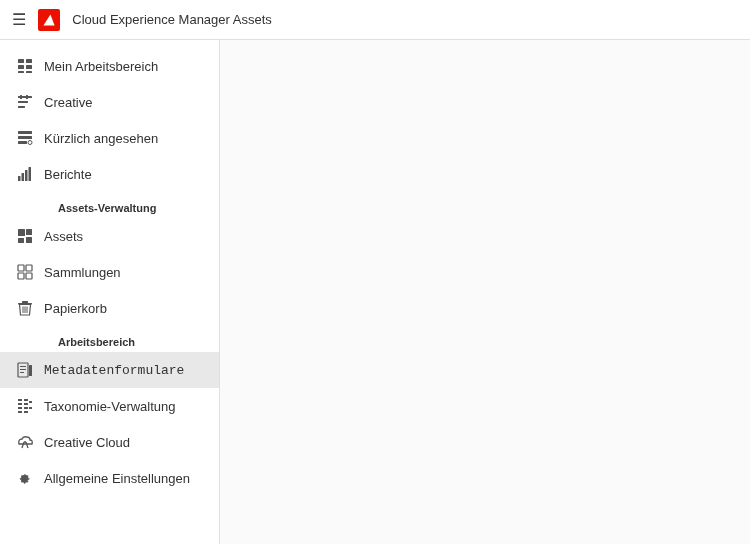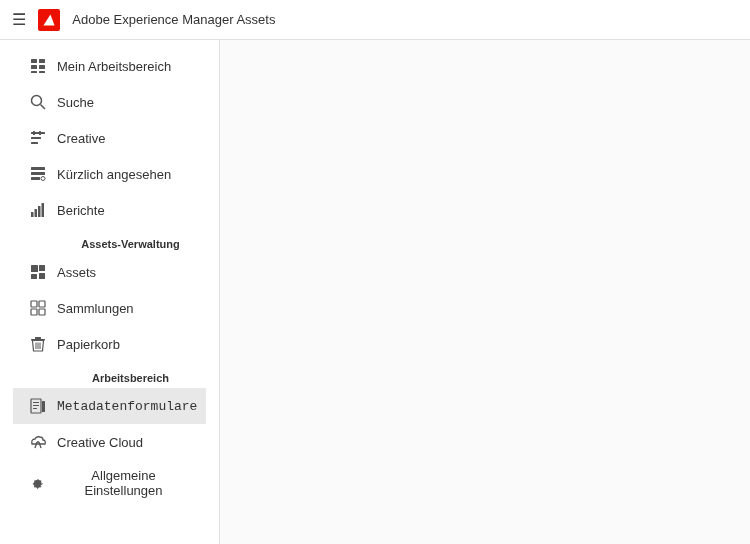--- a/index.html
+++ b/index.html
@@ -56,23 +56,22 @@
       display: flex;
       flex: 1;
       overflow: hidden;
     }
 
     .sidebar {
       width: 220px;
       background: #fff;
       border-right: 1px solid #e0e0e0;
       overflow-y: auto;
-      padding: 8px 13px;
-      flex-shrink: 0;
-      text-align: center;
+      padding: 8px 0;
+      flex-shrink: 0;
     }
 
     .nav-item {
       display: flex;
       align-items: center;
       padding: 8px 16px;
       cursor: pointer;
       gap: 10px;
       font-size: 13px;
       color: #333;
@@ -117,50 +116,41 @@
 </head>
 <body>
 
 <div class="header">
   <span class="hamburger-icon">☰</span>
   <div class="adobe-logo">
     <svg viewBox="0 0 100 100" fill="white" xmlns="http://www.w3.org/2000/svg">
       <path d="M60 10 L90 90 H10 Z" fill="white"></path>
     </svg>
   </div>
-  <span class="header-title">Adobe Experience Manager Assets</span>
+  <span class="header-title">Cloud Experience Manager Assets</span>
 </div>
 
 <div class="main-content">
 
   <nav class="sidebar">
 
     <div class="nav-item">
       <span class="nav-icon">
         <svg viewBox="0 0 16 16" fill="currentColor" xmlns="http://www.w3.org/2000/svg">
           <rect x="1" y="1" width="6" height="4" rx="0.5"></rect>
           <rect x="9" y="1" width="6" height="4" rx="0.5"></rect>
           <rect x="1" y="7" width="6" height="4" rx="0.5"></rect>
           <rect x="9" y="7" width="6" height="4" rx="0.5"></rect>
           <rect x="1" y="13" width="6" height="2" rx="0.5"></rect>
           <rect x="9" y="13" width="6" height="2" rx="0.5"></rect>
         </svg>
       </span>
       <span>Mein Arbeitsbereich</span>
     </div>
 
-    <div class="nav-item">
-      <span class="nav-icon">
-        <svg viewBox="0 0 16 16" fill="none" stroke="currentColor" stroke-width="1.5" xmlns="http://www.w3.org/2000/svg">
-          <circle cx="6.5" cy="6.5" r="5"></circle>
-          <line x1="10.5" y1="10.5" x2="15" y2="15"></line>
-        </svg>
-      </span>
-      <span>Suche</span>
-    </div>
 
     <div class="nav-item">
       <span class="nav-icon">
         <svg viewBox="0 0 16 16" fill="currentColor" xmlns="http://www.w3.org/2000/svg">
           <rect x="1" y="2" width="14" height="2" rx="0.5"></rect>
           <rect x="1" y="7" width="10" height="2" rx="0.5"></rect>
           <rect x="1" y="12" width="7" height="2" rx="0.5"></rect>
           <rect x="3" y="1" width="2" height="4" rx="0.5"></rect>
           <rect x="9" y="1" width="2" height="4" rx="0.5"></rect>
         </svg>
@@ -241,20 +231,37 @@
           <rect x="3" y="4" width="6" height="1" rx="0.2"></rect>
           <rect x="3" y="7" width="6" height="1" rx="0.2"></rect>
           <rect x="3" y="10" width="4" height="1" rx="0.2"></rect>
           <rect x="12" y="3" width="3" height="11" rx="0.5"></rect>
         </svg>
       </span>
       <span>Metadatenformulare</span>
     </div>
 
 
+    <div class="nav-item">
+      <span class="nav-icon">
+        <svg viewBox="0 0 16 16" fill="currentColor" xmlns="http://www.w3.org/2000/svg">
+          <rect x="1" y="1" width="4" height="2" rx="0.3"></rect>
+          <rect x="1" y="5" width="4" height="2" rx="0.3"></rect>
+          <rect x="1" y="9" width="4" height="2" rx="0.3"></rect>
+          <rect x="1" y="13" width="4" height="2" rx="0.3"></rect>
+          <rect x="7" y="1" width="4" height="2" rx="0.3"></rect>
+          <rect x="7" y="5" width="4" height="2" rx="0.3"></rect>
+          <rect x="7" y="9" width="4" height="2" rx="0.3"></rect>
+          <rect x="7" y="13" width="4" height="2" rx="0.3"></rect>
+          <rect x="12" y="3" width="3" height="2" rx="0.3"></rect>
+          <rect x="12" y="9" width="3" height="2" rx="0.3"></rect>
+        </svg>
+      </span>
+      <span>Taxonomie-Verwaltung</span>
+    </div>
 
     <div class="nav-item">
       <span class="nav-icon">
         <svg viewBox="0 0 16 16" fill="none" stroke="currentColor" stroke-width="1.3" xmlns="http://www.w3.org/2000/svg">
           <path d="M2 10 Q1 5 5 5 Q6 2 10 3 Q13 3 13 6 Q16 6 15 10 Z"></path>
           <line x1="7" y1="8" x2="5" y2="14"></line>
           <line x1="7" y1="8" x2="9" y2="8"></line>
           <line x1="9" y1="8" x2="11" y2="14"></line>
         </svg>
       </span>

